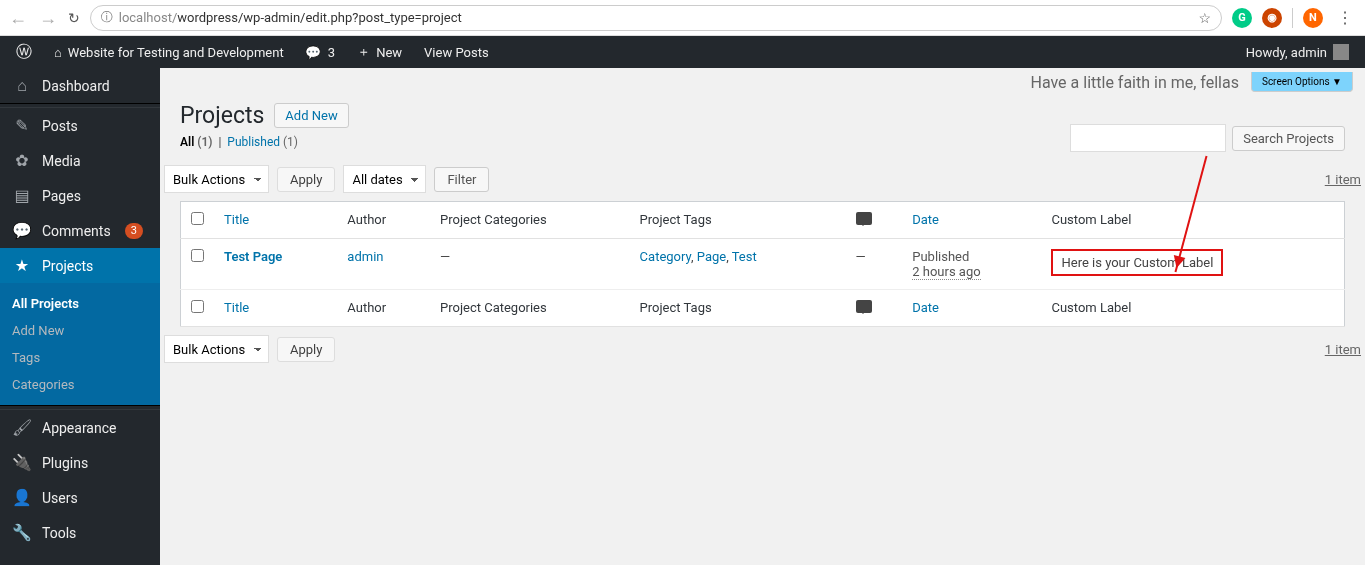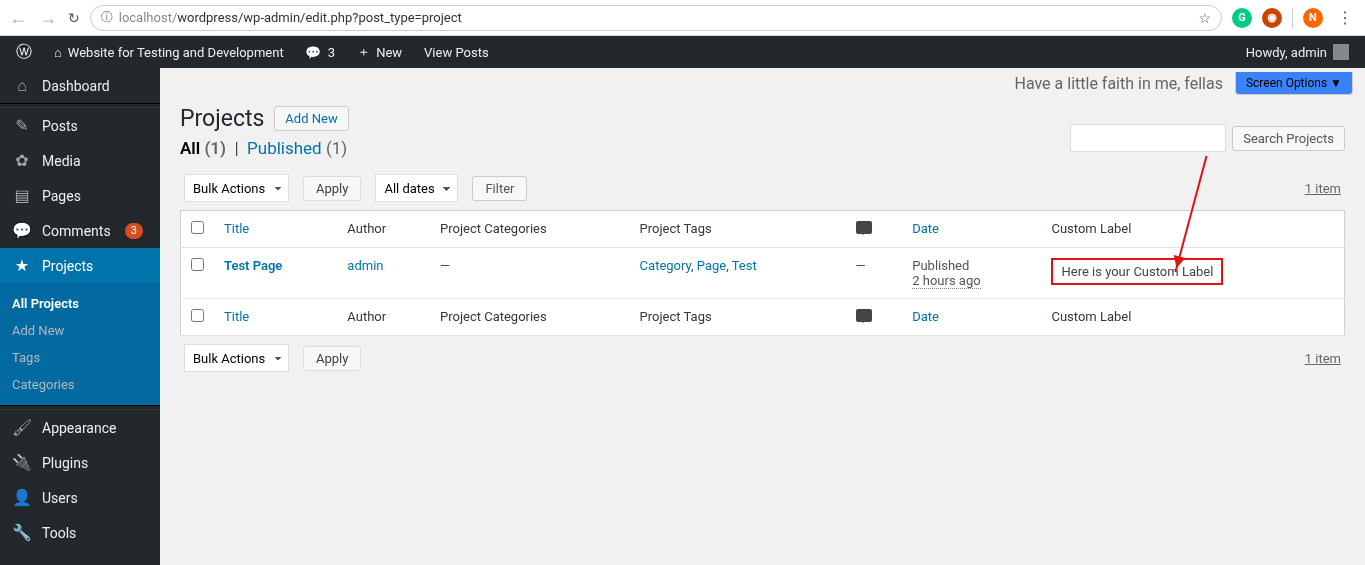--- a/index.html
+++ b/index.html
@@ -36,31 +36,31 @@
 .submenu { background:#0369a1; padding:7px 0; }
 .submenu-item { padding:6px 12px; color:#b4b9be; cursor:pointer; font-size:13px; }
 .submenu-item.current { color:#fff; font-weight:600; }
 .menu-sep { height:5px; border-top:1px solid #000; border-bottom:1px solid #32373c; margin:0; display:block; }
 .badge { background:#d54e21; color:#fff; border-radius:10px; font-size:11px; padding:0 6px; line-height:16px; margin-left:4px; }
 
 
 .content { flex:1; padding:0; position:relative; }
 .topline { display:flex; justify-content:flex-end; align-items:center; gap:12px; padding:4px 12px 0 0; }
 .faith { color:#666; font-size:16px; }
-.screen-opts { background:#3b82f6; border:1px solid #ccc; padding:4px 10px; font-size:12px; cursor:pointer; border-top:0; border-radius:0 0 4px 4px; }
+.screen-opts { background:#7dd3fc; border:1px solid #ccc; padding:4px 10px; font-size:10px; cursor:pointer; border-top:0; border-radius:0 0 4px 4px; }
 .page-head { display:flex; align-items:center; padding:10px 20px 6px; gap:10px; }
 .page-head h1 { font-size:23px; font-weight:400; color:#23282d; }
 .btn { background:#f7f7f7; border:1px solid #ccc; color:#0073aa; padding:4px 10px; border-radius:3px; font-size:13px; cursor:pointer; }
 .btn.secondary { color:#555; }
-.subsub { padding:0 20px 8px; font-size:17px; }
+.subsub { padding:0 20px 8px; font-size:12px; }
 .subsub a { color:#0073aa; text-decoration:none; cursor:pointer; }
 .subsub .count { color:#666; }
 .subsub .cur { color:#000; font-weight:600; }
 
-.tablenav { display:flex; align-items:center; padding:8px 24px; gap:14px; }
+.tablenav { display:flex; align-items:center; padding:8px 4px; gap:8px; }
 .tablenav select { height:28px; border:1px solid #ddd; background:#fff; padding:0 22px 0 8px; font-size:13px; appearance:none; background-image:linear-gradient(45deg,transparent 50%,#555 50%),linear-gradient(135deg,#555 50%,transparent 50%); background-position:right 10px top 12px,right 6px top 12px; background-size:4px 4px,4px 4px; background-repeat:no-repeat; }
 .tablenav .btn { padding:4px 12px; color:#555; }
 .tablenav .disabled { color:#404040; border-color:#ddd; }
 .itemcount { margin-left:auto; color:#666; font-size:13px;text-decoration:underline; }
 .search-area { position:absolute; right:20px; top:56px; display:flex; gap:6px;align-items:center; }
 .search-area input[type=text] { height:28px; border:1px solid #ddd; width:156px; padding:0 6px; }
 
 
 .wp-table { margin:0 20px; border:1px solid #ccd0d4; background:#fff; border-collapse:collapse; width:calc(100% - 40px); }
 .wp-table th, .wp-table td { text-align:left; padding:10px; vertical-align:top; font-size:13px; }

